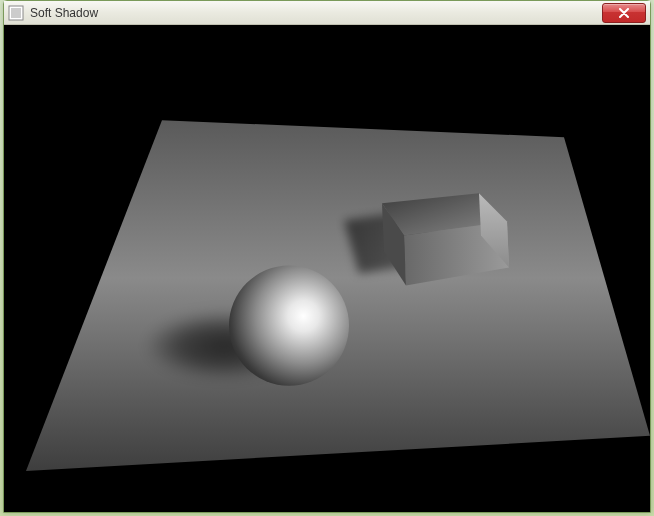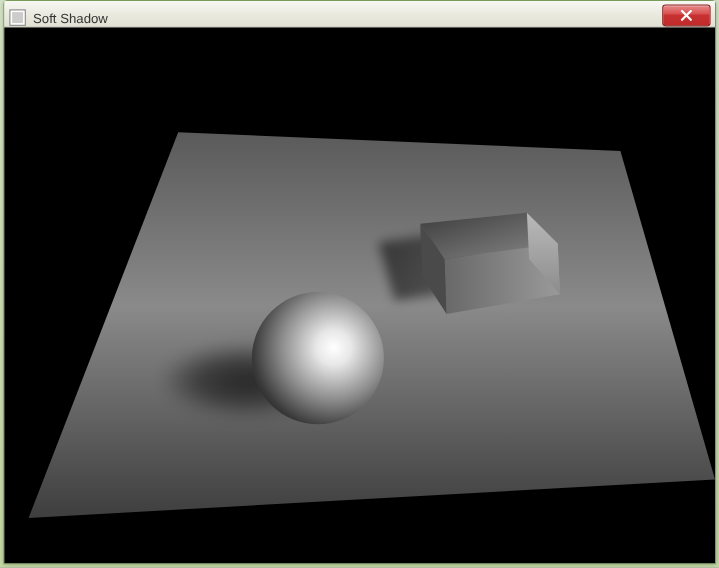--- a/index.html
+++ b/index.html
@@ -22,21 +22,21 @@
       border: 1px solid #7a9a5a;
       border-radius: 4px 4px 0 0;
       box-shadow: 0 0 6px rgba(0,0,0,0.2);
       display: flex;
       flex-direction: column;
     }
     .titlebar {
       height: 24px;
       background: linear-gradient(to bottom, #f8f8f4 0%, #eaeae0 50%, #e0e0d4 100%);
       display: flex;
-      align-items: flex-end;
+      align-items: center;
       padding: 0 4px;
       border-bottom: 1px solid #c0c0b0;
       position: relative;
     }
     .app-icon {
       width: 16px;
       height: 16px;
       margin-right: 6px;
       display: flex;
       align-items: center;

